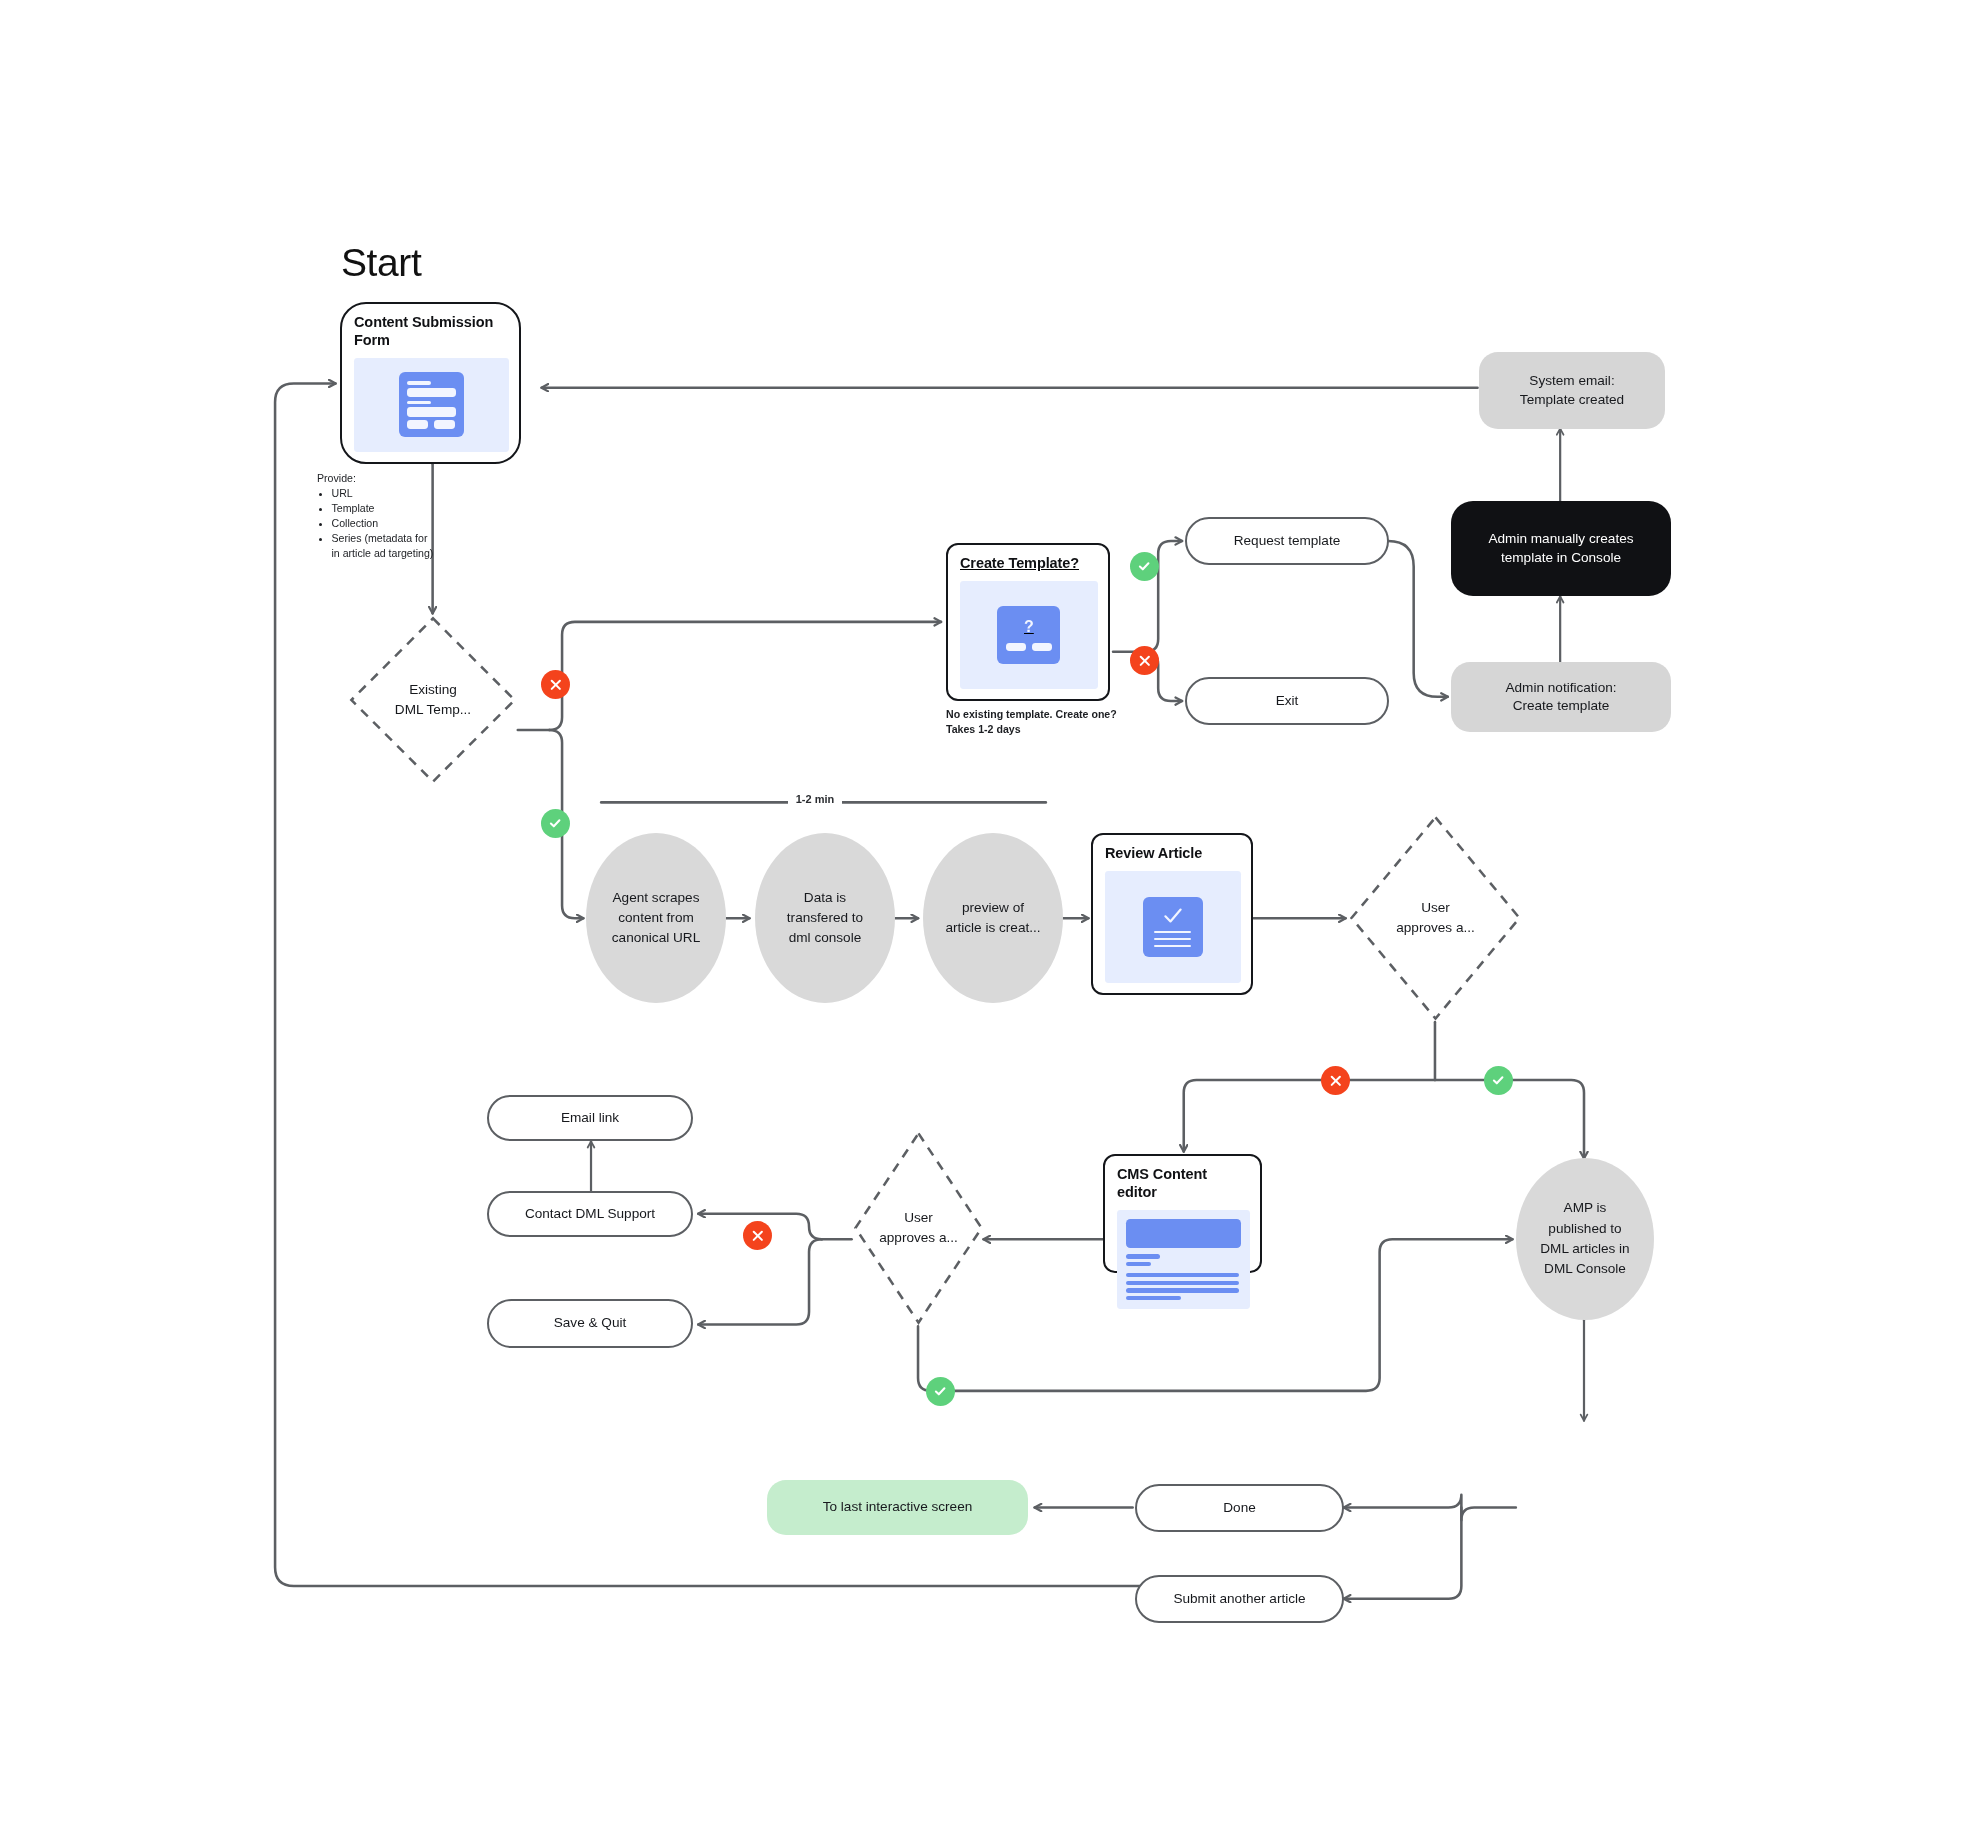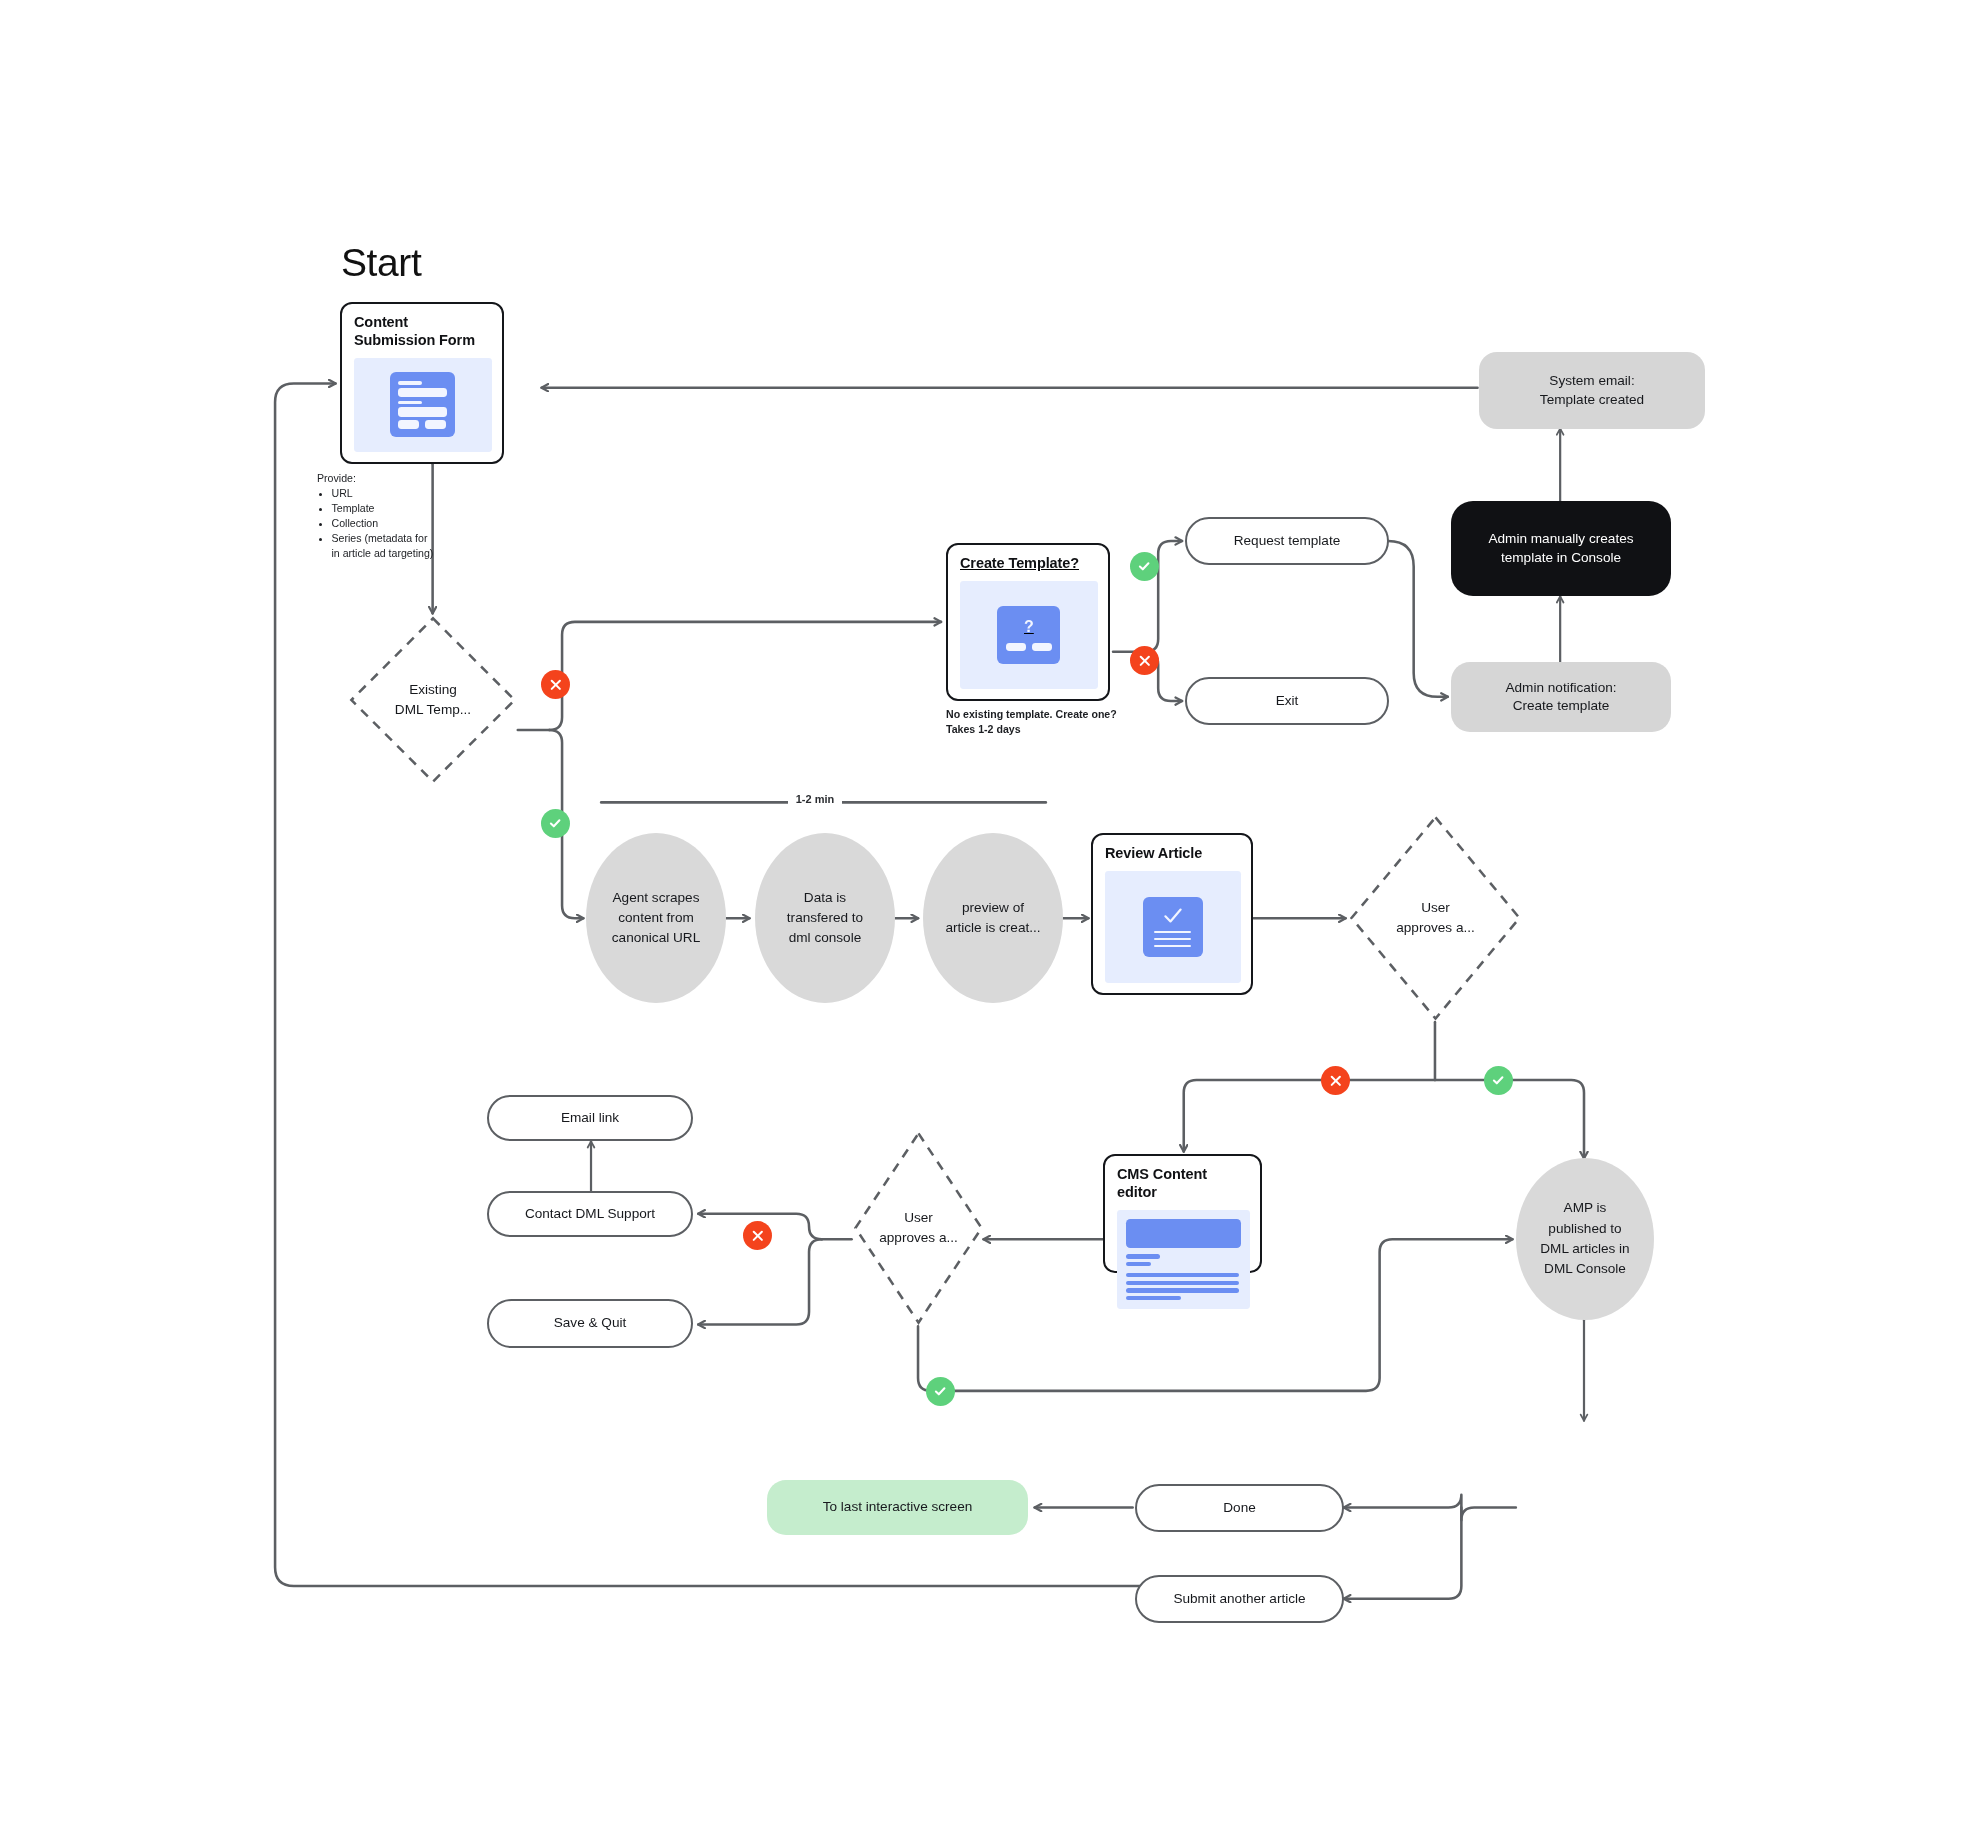--- a/index.html
+++ b/index.html
@@ -279,21 +279,21 @@
 
       <path d="M1716,1770 L1716,1862 Q1716,1877 1701,1877 L1578,1877" marker-end="url(#ah)"></path>
 
       <path d="M1330,1770 L1215,1770" marker-end="url(#ah)"></path>
 
     </g>
   </svg>
 
   <div class="node title" style="left:341px; top:243px;text-align:center;">Start</div>
 
-  <div class="node screen" style="left:340px; top:302px; width:164px; height:162px;">
+  <div class="node screen" style="left:340px; top:302px; width:181px; height:162px;border-radius:26px;">
     <div class="screen-title">Content Submission
 Form</div>
     <div class="screen-body">
       <div class="glyph" style="width:65px;height:65px;padding:7.7px;box-sizing:border-box;align-items:flex-start;justify-content:center;gap:3.4px;">
         <div class="bar" style="width:24px;height:3.4px;"></div>
         <div class="bar" style="width:49px;height:9.4px;"></div>
         <div class="bar" style="width:24px;height:3.4px;"></div>
         <div class="bar" style="width:49px;height:9.4px;"></div>
         <div style="display:flex;gap:6px;">
           <div class="bar" style="width:21px;height:8.5px;"></div>
@@ -368,21 +368,21 @@
   <div class="node pill black" style="left:1451px; top:501px; width:220px; height:95px; white-space:pre-line;">
     <span>Admin manually creates
 template in Console</span>
   </div>
 
   <div class="node pill grey" style="left:1451px; top:662px; width:220px; height:70px; white-space:pre-line;">
     <span>Admin notification:
 Create template</span>
   </div>
 
-  <div class="node pill grey" style="left:1479px; top:352px; width:226px; height:77px; white-space:pre-line;border-radius:18px;">
+  <div class="node pill grey" style="left:1479px; top:352px; width:186px; height:77px; white-space:pre-line;">
     <span>System email:
 Template created</span>
   </div>
 
   <div class="rail-label" style="left:788px; top:793px;">1-2 min</div>
 
   <div class="node circle" style="left:586px; top:833px; width:140px; height:170px; white-space:pre-line;">
     <span>Agent scrapes
 content from
 canonical URL</span>

